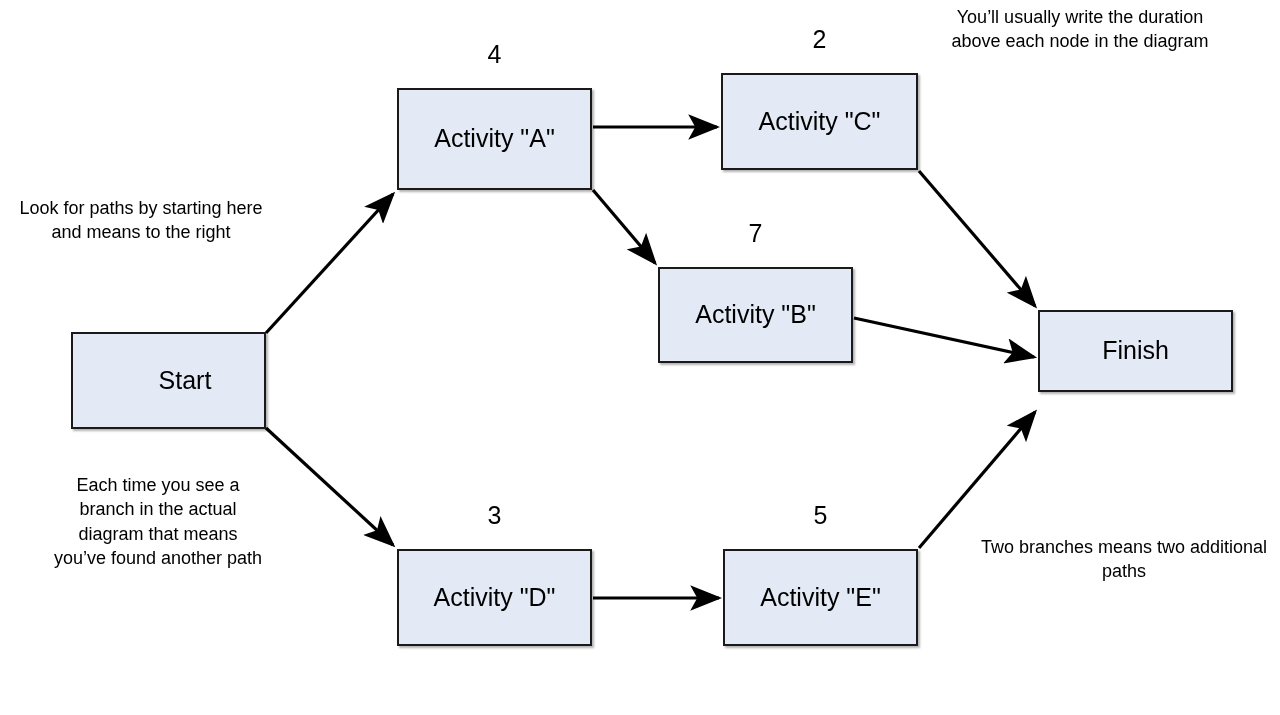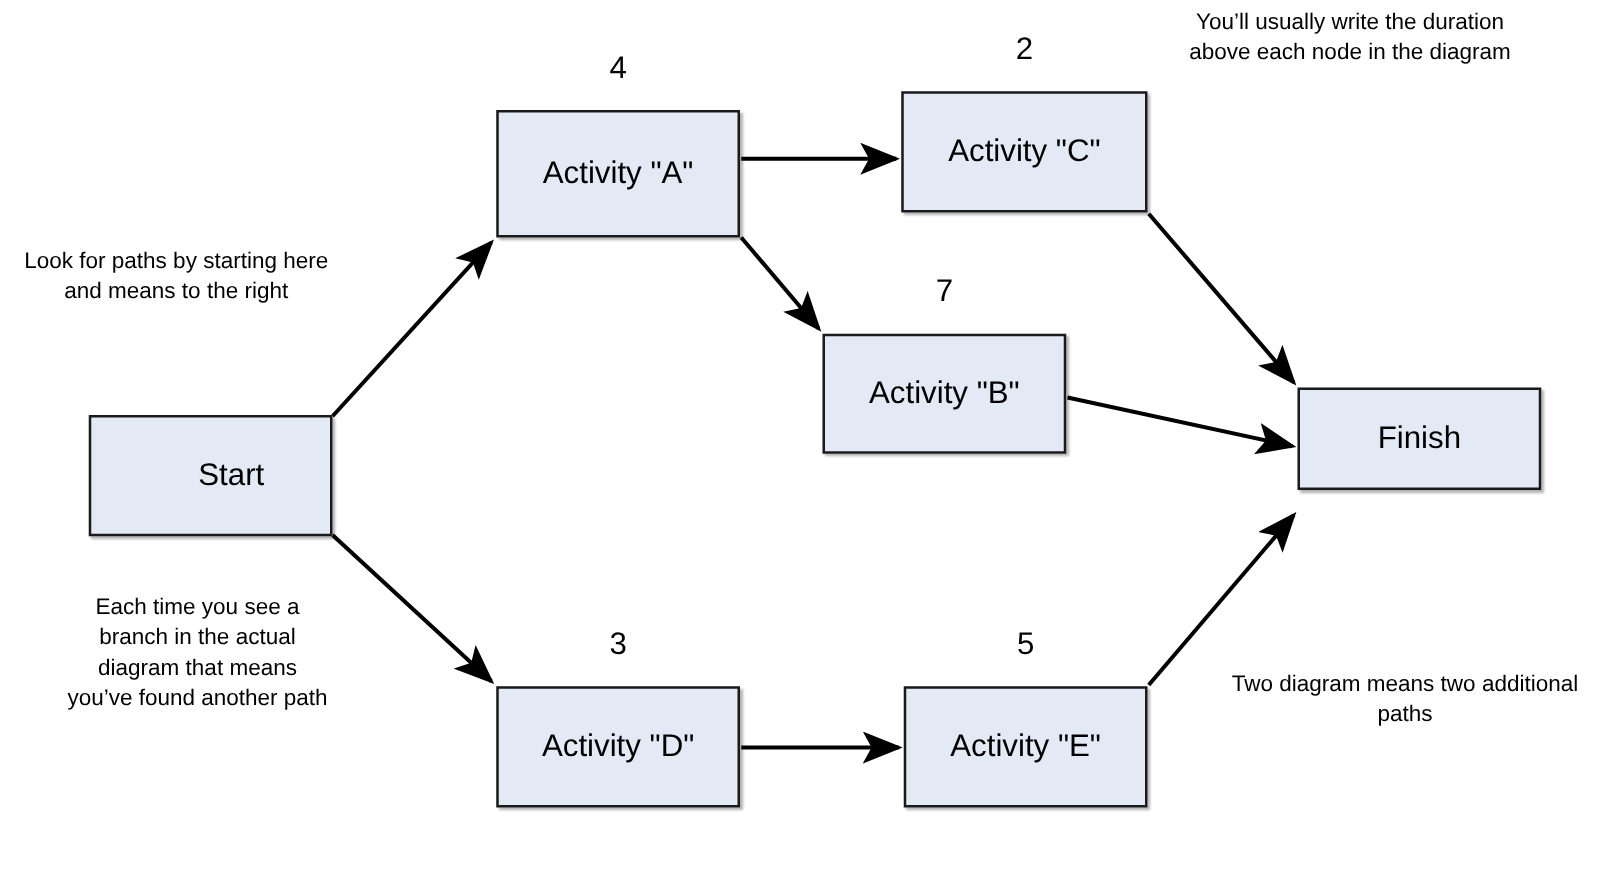--- a/index.html
+++ b/index.html
@@ -110,16 +110,16 @@
       <div class="duration" style="left: 397px; top: 42px; width: 195px;">4</div>
       <div class="duration" style="left: 721px; top: 27px; width: 197px;">2</div>
       <div class="duration" style="left: 658px; top: 221px; width: 195px;">7</div>
       <div class="duration" style="left: 397px; top: 503px; width: 195px;">3</div>
       <div class="duration" style="left: 723px; top: 503px; width: 195px;">5</div>
     </div>
   <div id="note-layer">
       <div class="note" style="left: 10px; top: 196px; width: 262px;">Look for paths by starting here and means to the right</div>
       <div class="note" style="left: 930px; top: 5px; width: 300px;">You’ll usually write the duration above each node in the diagram</div>
       <div class="note" style="left: 17px; top: 473px; width: 210px; margin-left: 36px;">Each time you see a branch in the actual diagram that means you’ve found another path</div>
-      <div class="note" style="left: 975px; top: 535px; width: 298px;">Two diagram means two additional paths</div>
+      <div class="note" style="left: 975px; top: 535px; width: 298px;">Two branches means two additional paths</div>
     </div>
 
 </div>
 
 </body></html>

